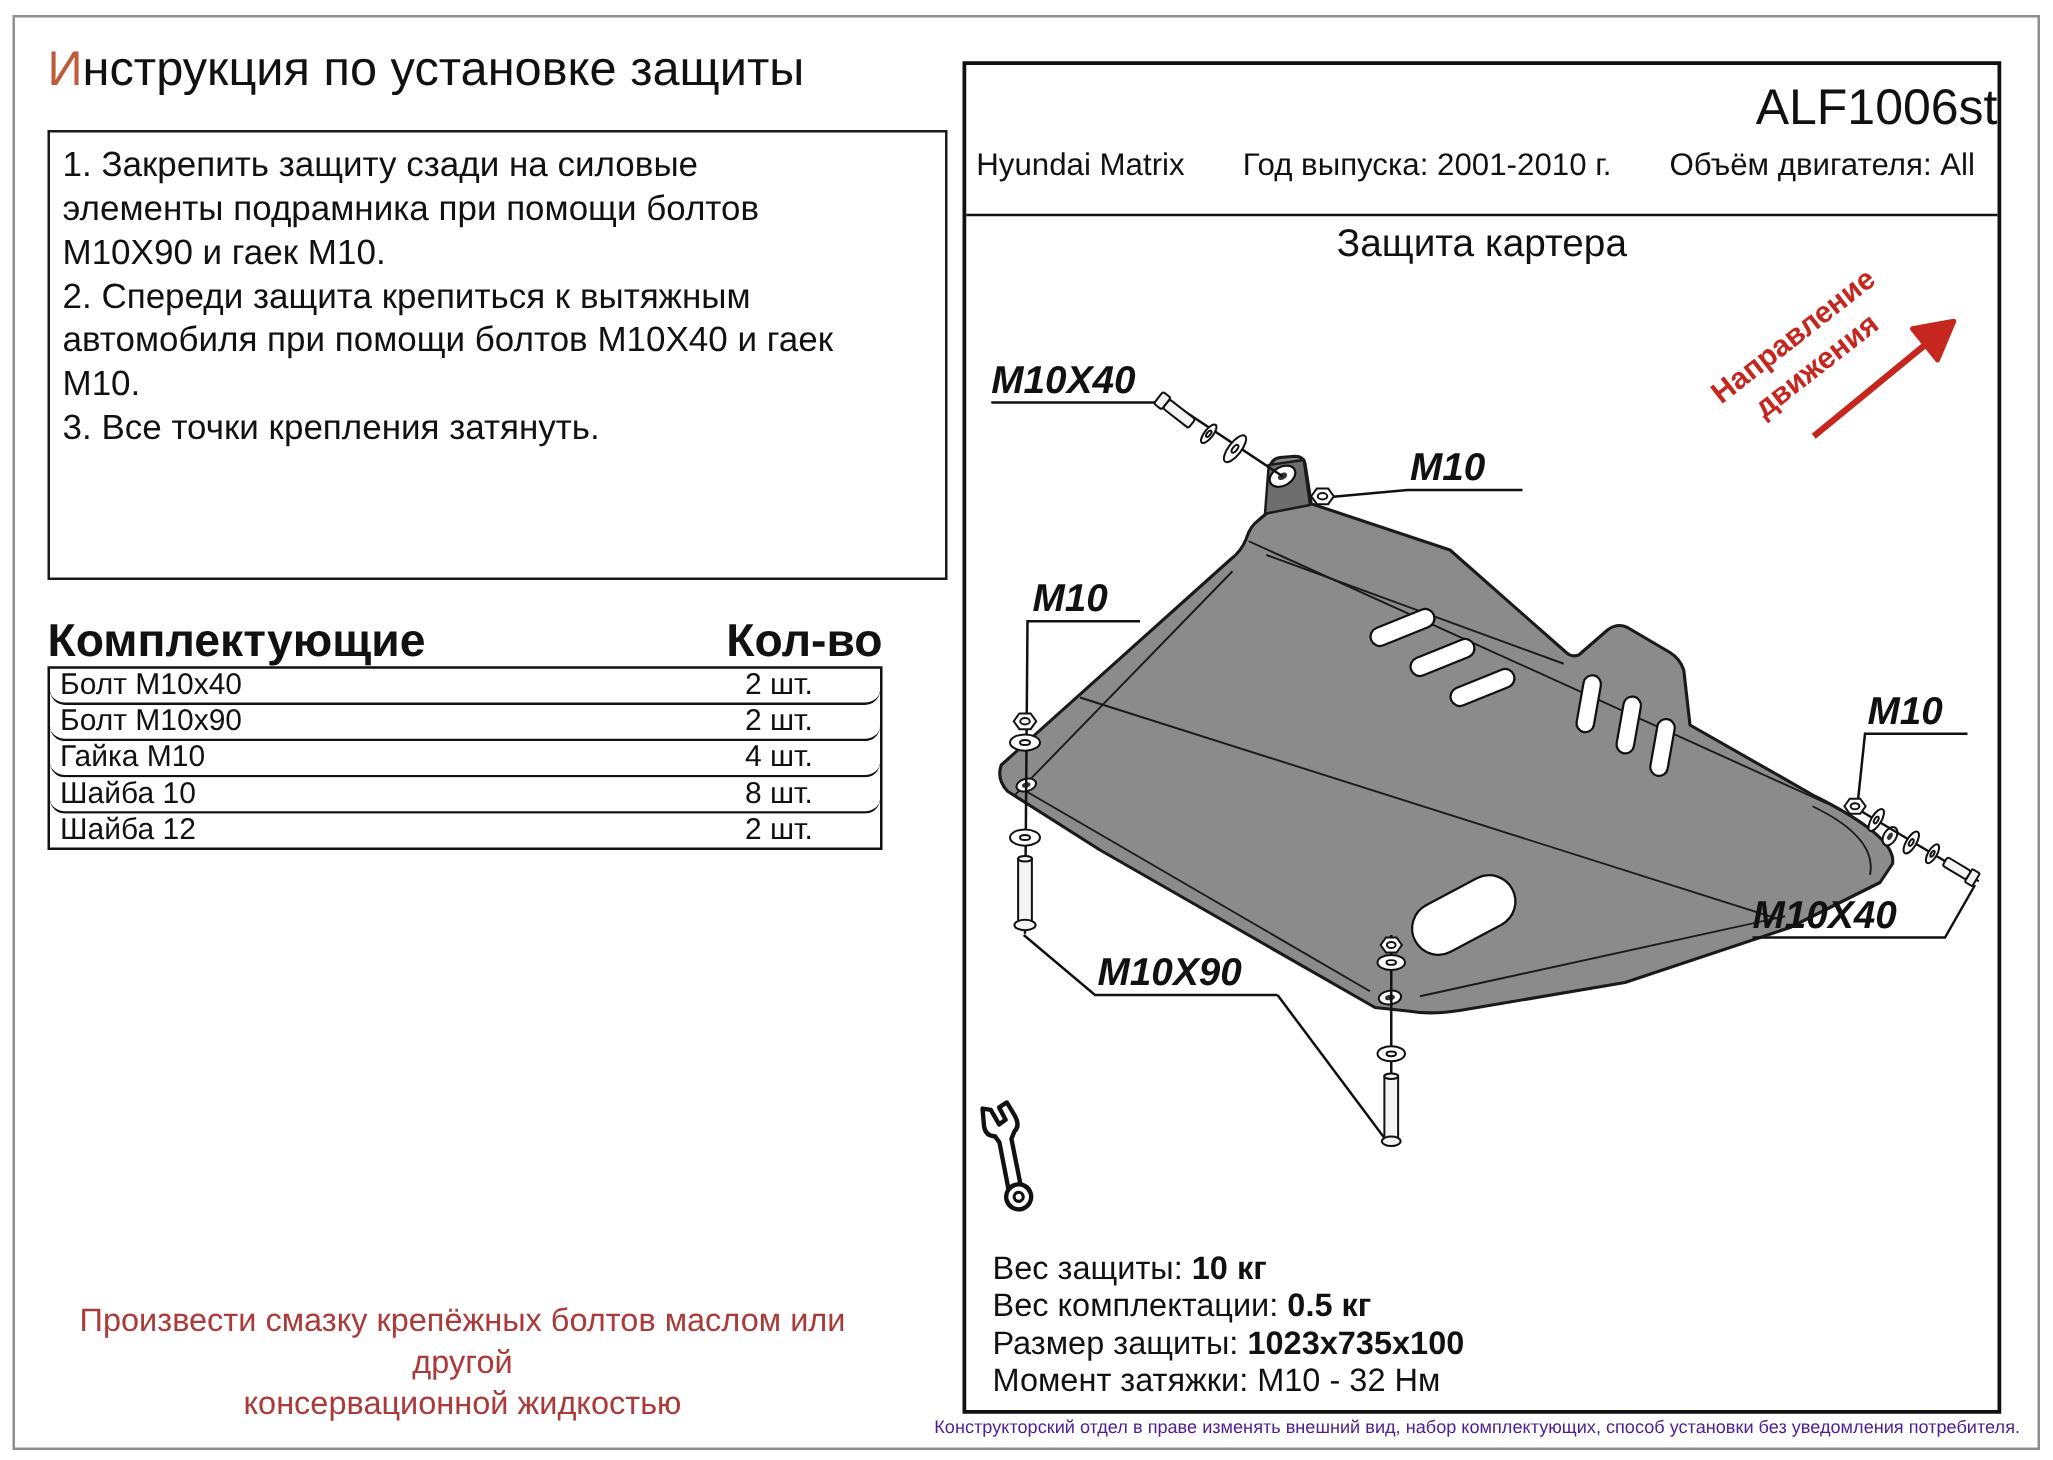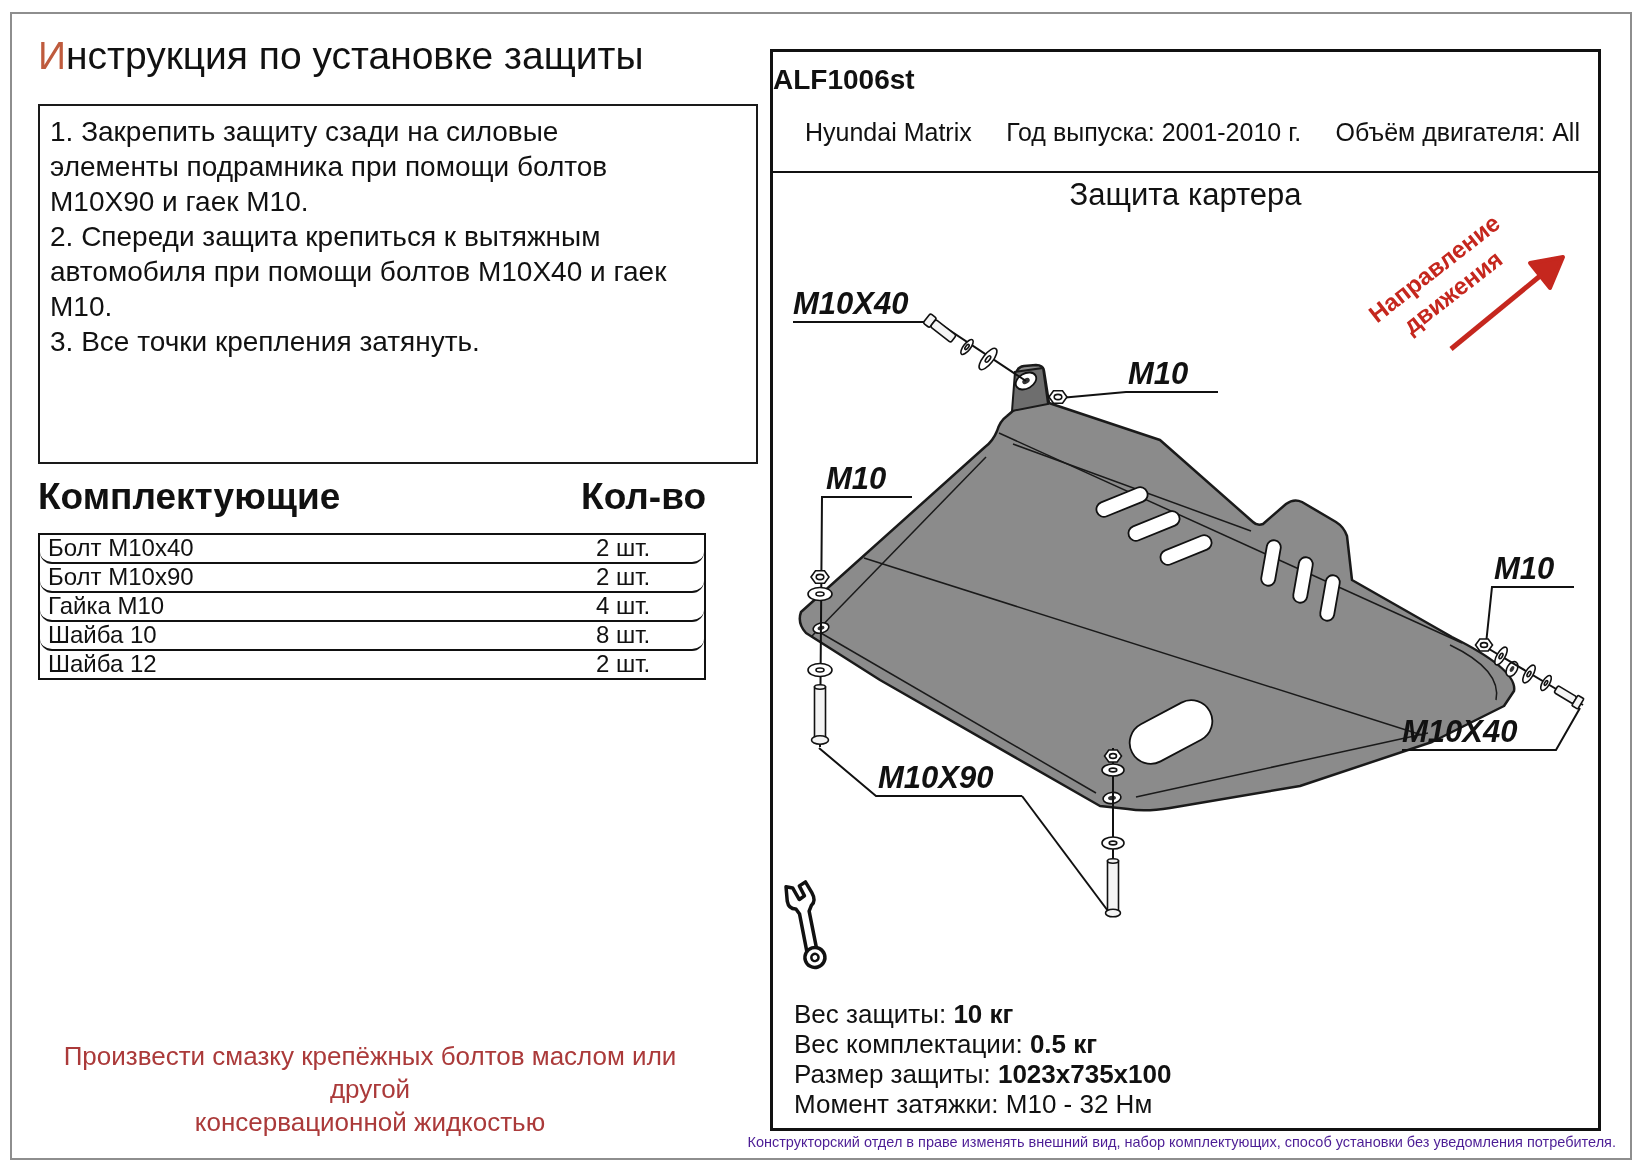--- a/index.html
+++ b/index.html
@@ -3,33 +3,33 @@
 <meta charset="utf-8">
 <style>
   html,body{margin:0;padding:0;background:#fff;}
   .page{position:relative;width:1642px;height:1168px;background:#fff;overflow:hidden;
         font-family:"Liberation Sans",sans-serif;color:#111;}
   .frame{position:absolute;left:10px;top:12px;width:1618px;height:1144px;border:2px solid #8e8e8e;}
   .title{position:absolute;left:38px;top:34px;font-size:39px;white-space:nowrap;}
   .title .initial{color:#bf5b3d;}
   .instr-box{position:absolute;left:38px;top:104px;width:720px;height:360px;border:2px solid #1a1a1a;
              box-sizing:border-box;padding:8px 10px;font-size:28px;line-height:35px;white-space:pre-line;}
-  .parts-head{position:absolute;left:38px;top:476px;width:668px;display:flex;justify-content:space-between;
+  .parts-head{position:absolute;left:38px;top:492px;width:668px;display:flex;justify-content:space-between;
               font-weight:bold;font-size:37px;}
   .parts-table{position:absolute;left:38px;top:533px;width:668px;border:2px solid #111;box-sizing:border-box;}
   .part-row{display:flex;height:27px;line-height:26px;font-size:24px;border-bottom:2px solid #111;border-radius:12px;}
   .part-row:last-child{border-bottom:none;}
   .part-name{flex:1;padding-left:8px;}
   .part-qty{width:108px;}
   .warning{position:absolute;left:20px;top:1040px;width:700px;text-align:center;color:#ab3a3a;
            font-size:26px;line-height:33px;white-space:pre-line;}
   .pbox{position:absolute;left:770px;top:49px;width:831px;height:1082px;border:3px solid #111;box-sizing:border-box;}
-  .pcode{position:absolute;top:12px;left:0;width:100%;text-align:left;font-size:28px;font-weight:bold;}
+  .pcode{position:absolute;top:12px;left:0;width:100%;text-align:right;font-size:40px;font-weight:normal;}
   .prow{position:absolute;top:66px;left:0;right:0;display:flex;justify-content:space-between;
-        padding:0 18px 0 32px;font-size:25px;}
+        padding:0 18px 0 8px;font-size:25px;}
   .pdivider{position:absolute;top:119px;left:0;width:100%;border-top:2px solid #111;}
   .ptitle{position:absolute;top:125px;left:0;width:100%;text-align:center;font-size:31px;}
   .drawing{position:absolute;left:770px;top:205px;width:831px;height:785px;}
   .specs{position:absolute;left:794px;top:999px;font-size:26px;line-height:30px;}
   .spec-line{height:30px;white-space:nowrap;}
   .spec-value.bold{font-weight:bold;}
   .footer{position:absolute;right:26px;top:1134px;font-size:14.5px;color:#4c1d95;white-space:nowrap;}
   svg text.cadlabel{font-family:"Liberation Sans",sans-serif;font-style:italic;font-weight:bold;font-size:31px;fill:#111;}
   svg text.dirtext{font-family:"Liberation Sans",sans-serif;font-weight:600;font-size:24px;fill:#c5271e;}
 </style>

